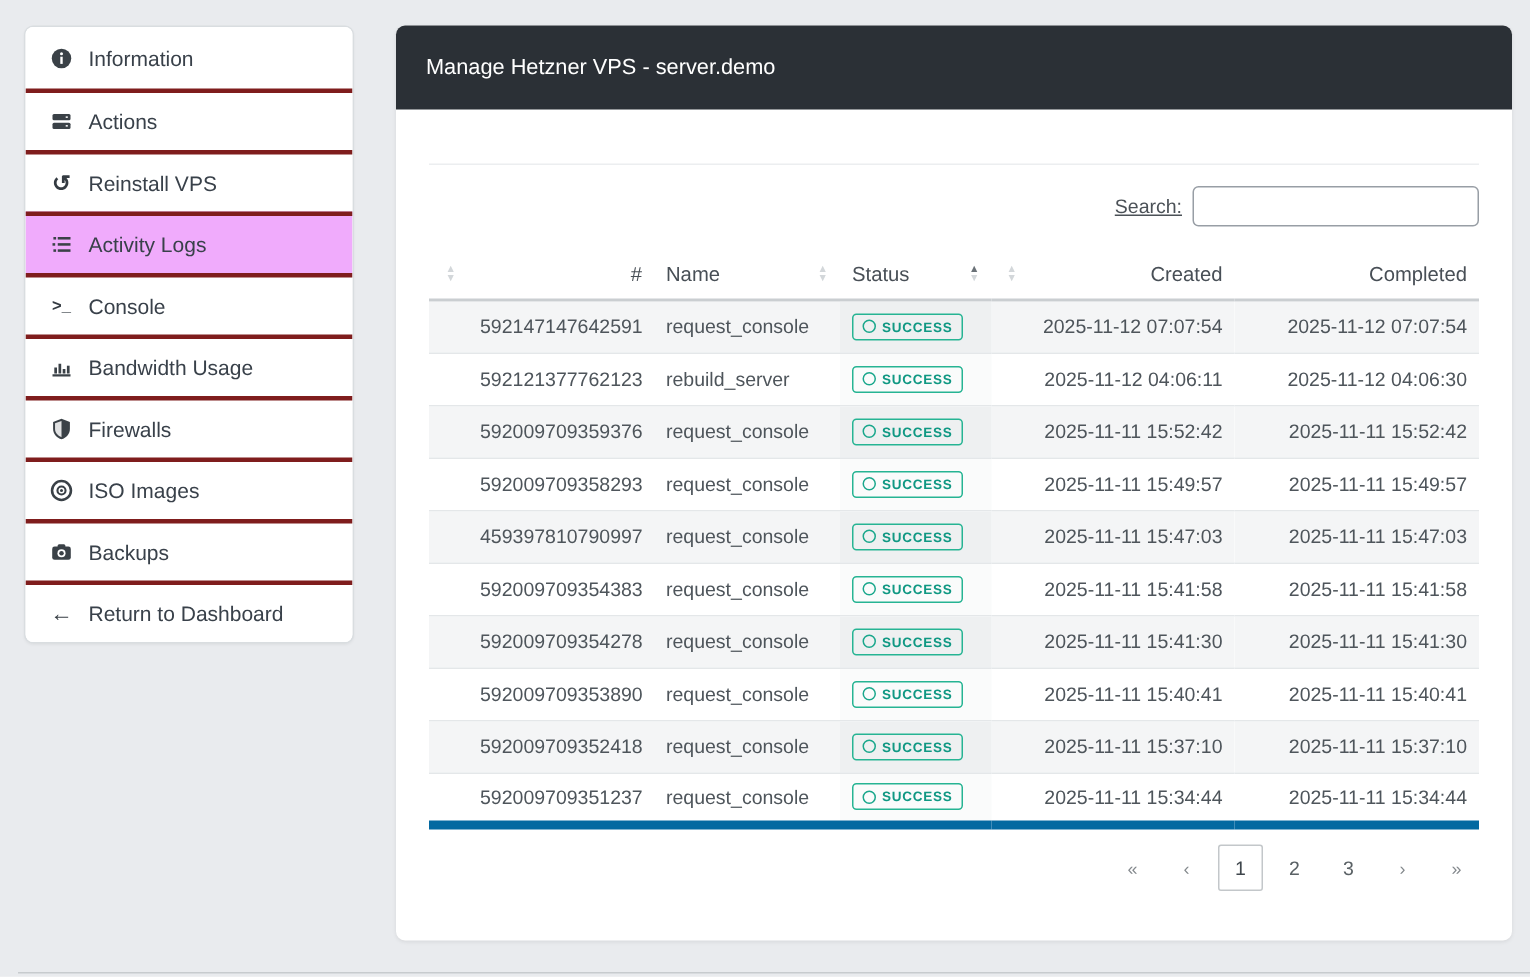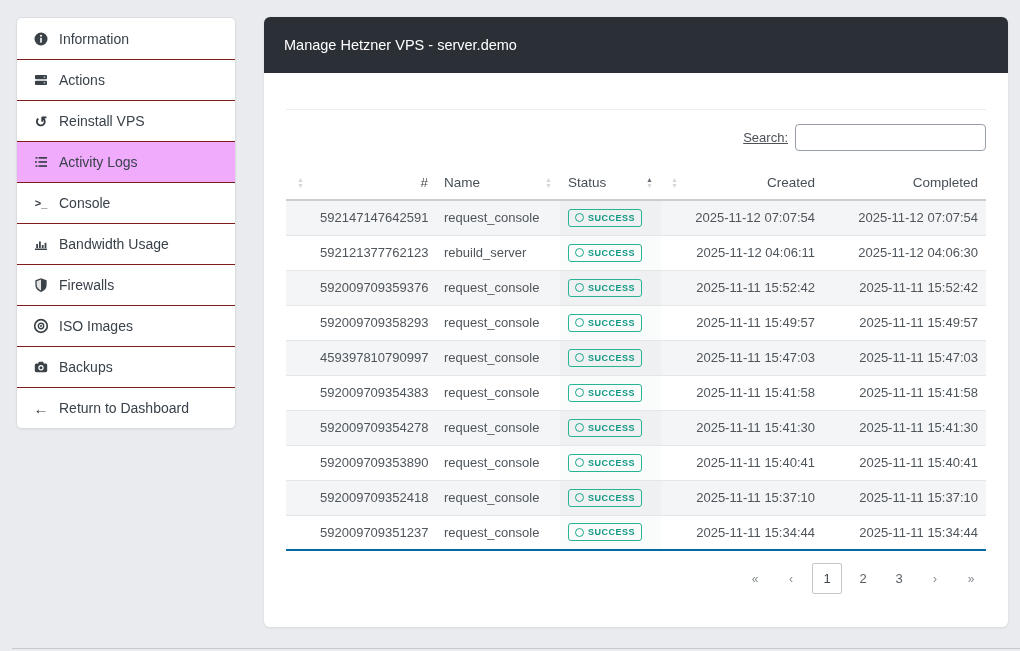--- a/index.html
+++ b/index.html
@@ -4,21 +4,21 @@
 <style>
   * { margin:0; padding:0; box-sizing:border-box; }
   html,body { background:#e9ebee; }
   body { font-family:"Liberation Sans", sans-serif; }
   .stage { position:relative; width:1020px; height:651px; background:#e9ebee; overflow:hidden; }
 
   
   .sidebar { position:absolute; left:16px; top:17px; width:220px; background:#fff;
              border:1px solid #d9dde0; border-radius:6px; box-shadow:0 1px 2px rgba(0,0,0,.05); overflow:hidden; }
   .side-item { height:41px; display:flex; align-items:center; gap:9px; padding:0 15px;
-               font-size:14px; color:#39414a; border-top:1px solid #7f1d1d; cursor:pointer; background:#fff; }
+               font-size:14px; color:#39414a; border-top:3px solid #7f1d1d; cursor:pointer; background:#fff; }
   .side-item:first-child { border-top:none; }
   .side-item.active { background:#f0abfc; }
   .side-icon { width:18px; display:inline-flex; justify-content:center; align-items:center; color:#343b42; }
   .tglyph { font-weight:bold; color:#343b42; line-height:1; }
 
   
   .panel { position:absolute; left:264px; top:17px; width:744px; height:610px; background:#fff;
            border-radius:6px; box-shadow:0 1px 3px rgba(0,0,0,.08); }
   .panel-header { height:56px; background:#2b3036; border-radius:6px 6px 0 0; display:flex;
                   align-items:center; padding:0 20px; color:#fff; font-size:14.5px; }
@@ -29,21 +29,21 @@
   .search-row input { width:191px; height:27px; border:1px solid #989ea5; border-radius:4px;
                       padding:2px 8px; font-size:13px; font-family:inherit; color:#333; background:#fff; }
 
   
   table.logs { position:absolute; left:22px; top:149px; width:700px; border-collapse:collapse;
                font-size:13px; table-layout:fixed; }
   .logs th { height:34px; font-weight:400; font-size:13.5px; color:#484f56;
              border-bottom:2px solid #caced1; padding:0 8px; cursor:pointer; }
   .logs td { height:35px; padding:0 8px; color:#4e555b; border-top:1px solid #e4e7e9; white-space:nowrap; overflow:hidden; }
   .logs tbody tr:first-child td { border-top:none; }
-  .logs tbody tr:last-child td { border-bottom:2px solid #0369a1; }
+  .logs tbody tr:last-child td { border-bottom:6px solid #0369a1; }
   .logs tbody tr:nth-child(odd) { background:#f4f5f6; }
   .logs tbody tr:nth-child(odd) td.sorted { background:#eef0f1; }
   .logs tbody tr:nth-child(even) td.sorted { background:#fafbfb; }
   .al-right { text-align:right; }
   .al-left  { text-align:left; }
   .th-inner { display:flex; align-items:center; justify-content:space-between; }
   .th-inner.end { justify-content:flex-end; }
   .sorts { display:inline-flex; flex-direction:column; line-height:6px; font-size:7px; color:#d3d7da; }
   .sorts .on { color:#6a7177; }
 

